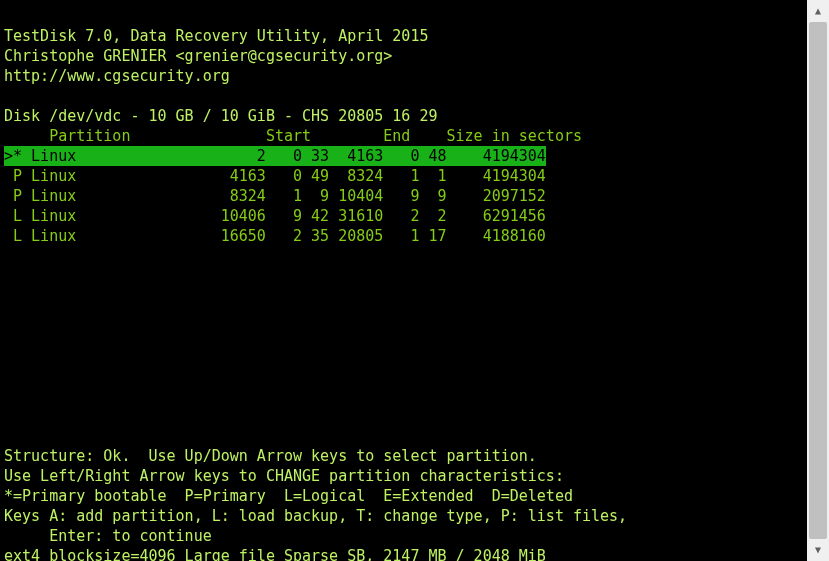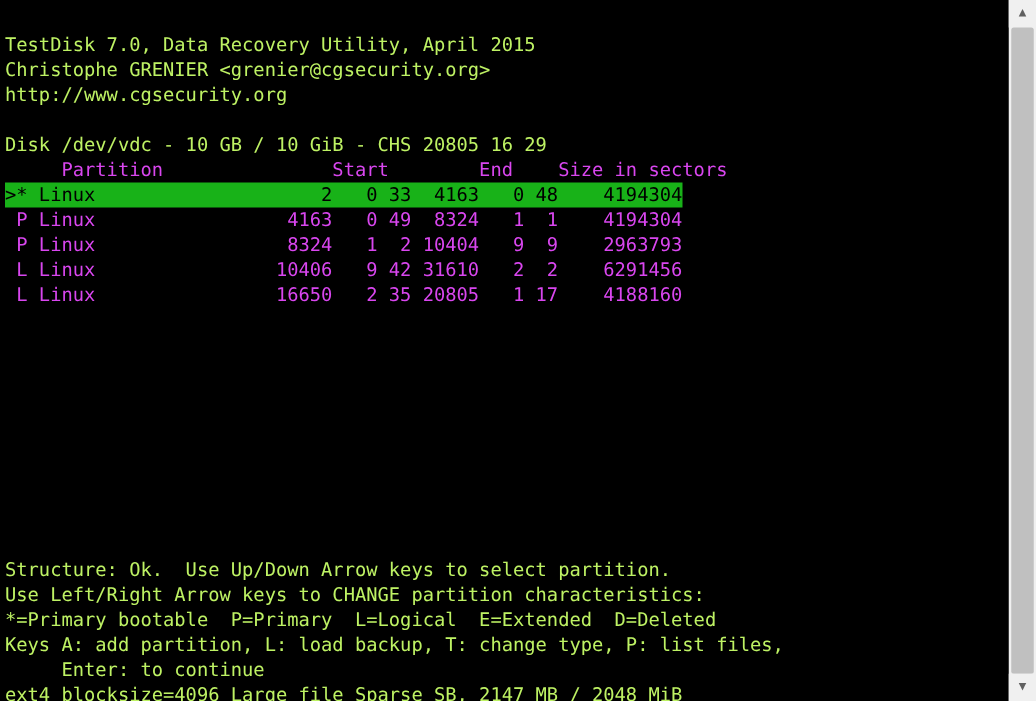--- a/index.html
+++ b/index.html
@@ -18,21 +18,21 @@
       overflow: hidden;
     }
     .terminal {
       width: 807px;
       height: 561px;
       padding: 6px 0 0 4px;
       white-space: pre;
       color: #d0d0d0;
     }
     .white { color: #bef264; }
-    .green { color: #d946ef; }
+    .green { color: #84cc16; }
     .hl-green { background: #18b218; color: #000; text-align: center; }
     .row-selected {
       display: inline-block;
     }
     .scrollbar-track {
       position: absolute;
       top: 0;
       right: 0;
       width: 22px;
       height: 561px;
@@ -66,21 +66,21 @@
 
 <div class="terminal">
 <span class="white">TestDisk 7.0, Data Recovery Utility, April 2015</span>
 <span class="white">Christophe GRENIER &lt;grenier@cgsecurity.org&gt;</span>
 <span class="white">http://www.cgsecurity.org</span>
 
 <span class="white">Disk /dev/vdc - 10 GB / 10 GiB - CHS 20805 16 29</span>
 <span class="green">     Partition               Start        End    Size in sectors</span>
 <span class="hl-green row-selected">&gt;* Linux                    2   0 33  4163   0 48    4194304</span>
 <span class="green"> P Linux                 4163   0 49  8324   1  1    4194304</span>
-<span class="green"> P Linux                 8324   1  2 10404   9  9    2963793</span>
+<span class="green"> P Linux                 8324   1  9 10404   9  9    2097152</span>
 <span class="green"> L Linux                10406   9 42 31610   2  2    6291456</span>
 <span class="green"> L Linux                16650   2 35 20805   1 17    4188160</span>
 
 
 
 
 
 
 
 

